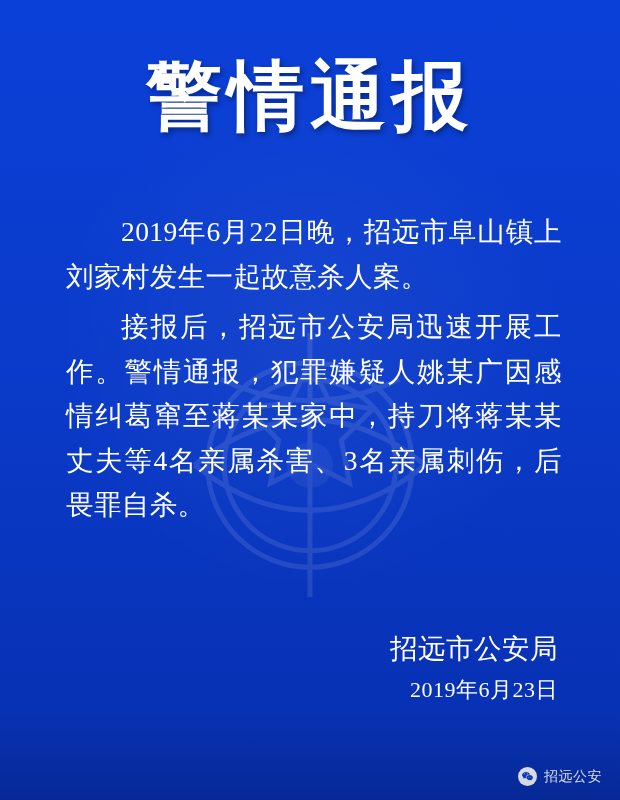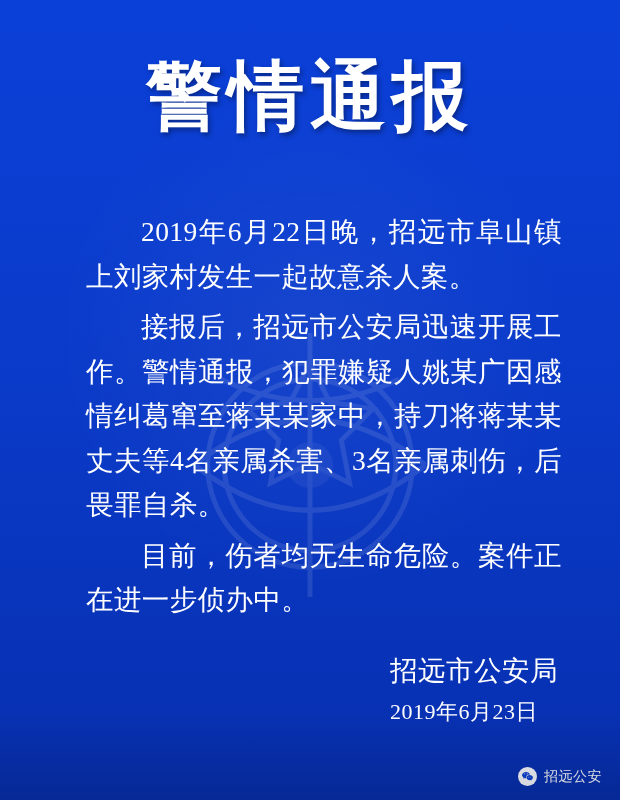--- a/index.html
+++ b/index.html
@@ -59,30 +59,30 @@
     position: absolute;
     top: 210px;
     left: 66px;
     right: 58px;
     color: #ffffff;
     font-size: 27.5px;
     line-height: 1.62;
     letter-spacing: 0.4px;
     text-align: justify;
     text-justify: inter-ideograph;
-    margin-left: 20px;
   }
   .para {
     margin: 0 0 6px 0;
     text-indent: 2em;
   }
   .signature {
     position: absolute;
     right: 62px;
-    top: 650px;
+    top: 628px;
+    text-align: right;
     color: #ffffff;
   }
   .sig-org {
     font-size: 27.5px;
     letter-spacing: 0.5px;
     line-height: 1.5;
   }
   .sig-date {
     font-size: 22px;
     margin-top: 6px;
@@ -139,21 +139,20 @@
         <circle cx="100" cy="100" r="14"></circle>
       </g>
     </svg>
   </div>
 
   <div class="title">警情通报</div>
 
   <div class="body-text">
     <p class="para">2019年6月22日晚，招远市阜山镇上刘家村发生一起故意杀人案。</p>
     <p class="para">接报后，招远市公安局迅速开展工作。警情通报，犯罪嫌疑人姚某广因感情纠葛窜至蒋某某家中，持刀将蒋某某丈夫等4名亲属杀害、3名亲属刺伤，后畏罪自杀。</p>
-    <p class="para">目前，伤者均无生命危险。案件正在进一步侦办中。</p>
   </div>
 
   <div class="signature">
     <div class="sig-org">招远市公安局</div>
     <div class="sig-date">2019年6月23日</div>
   </div>
 
   <div class="footer">
     <span class="wechat-icon">
       <svg width="13" height="13" viewBox="0 0 24 24" xmlns="http://www.w3.org/2000/svg">

